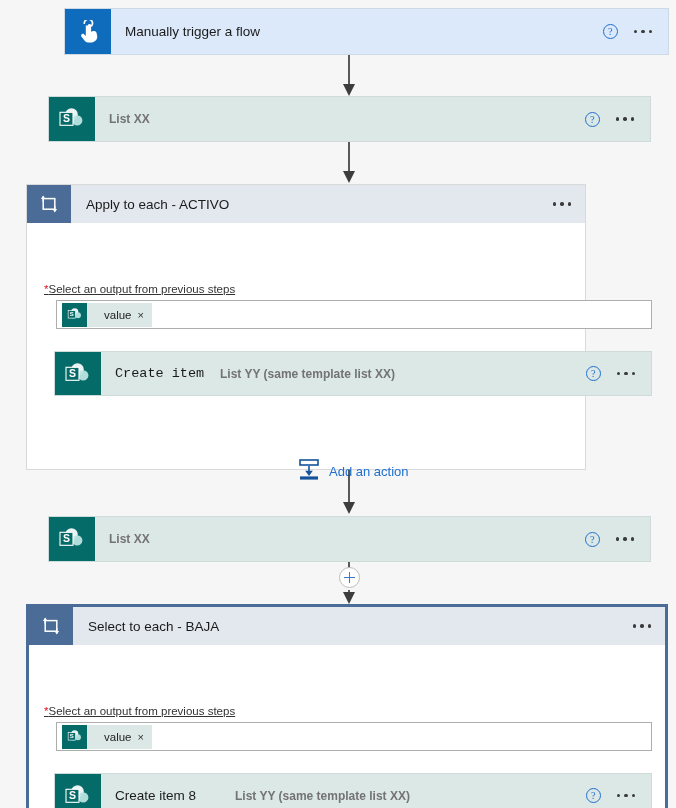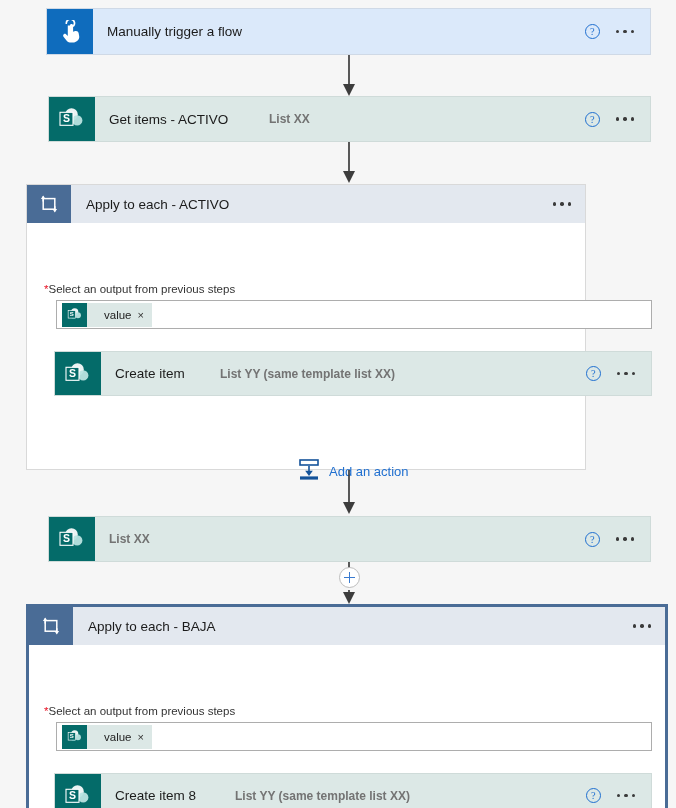--- a/index.html
+++ b/index.html
@@ -131,20 +131,21 @@
   }
   .scope-head .card-tools { padding-right: 14px; }
 
   .scope-body { position: relative; }
 
   .field-label {
     position: absolute;
     font-size: 11.5px;
     color: #333;
     white-space: nowrap;
+    text-decoration: underline;
   }
   .req-star {
     color: #e81123;
     font-size: 11.5px;
   }
 
   .token-box {
     position: absolute;
     box-sizing: border-box;
     background: #fff;
@@ -220,21 +221,21 @@
     position: absolute;
     width: 1.6px; height: 11px;
     background: #3a7bd0;
   }
 </style>
 </head>
 <body>
 
 <div id="canvas">
 
-  <div class="card trigger" style="left:46px; top:8px; width:605px; height:47px;">
+  <div class="card trigger" style="left:64px; top:8px; width:605px; height:47px;">
     <div class="card-icon icon-blue">
       <svg width="21" height="23" viewBox="0 0 21 23" aria-hidden="true">
         <path d="M6.3 3.2a4.1 4.1 0 1 1 7.2 2.7" fill="none" stroke="#fff" stroke-width="1.7" stroke-linecap="round"></path>
         <path d="M9.9 5.6c0-.9.7-1.6 1.6-1.6s1.6.7 1.6 1.6v6.1l2.1-.6c1.6-.5 3.1.4 3.4 1.9l.6 3c.4 2.1-.6 4.2-2.5 5.2l-1.4.7c-.7.4-1.5.6-2.3.6H9.7c-1.1 0-2.1-.5-2.8-1.4l-3.4-4.4c-.6-.8-.5-1.9.3-2.5.7-.5 1.6-.5 2.2.1l1.8 1.7V5.6z" fill="#ffffff"></path>
       </svg>
     </div>
     <div class="card-body">
       <span class="step-title">Manually trigger a flow</span>
     </div>
     <div class="card-tools">
@@ -257,21 +258,20 @@
       <svg width="28" height="26" viewBox="0 0 28 26" aria-hidden="true">
         <circle cx="13.5" cy="8.5" r="6.3" fill="#ffffff" opacity="0.92"></circle>
         <circle cx="19.2" cy="14.4" r="5.2" fill="#b9e3e0" opacity="0.95"></circle>
         <path d="M8.4 14.2a5.6 5.6 0 0 1 5.6 5.6H8.4z" fill="#1fbfbf"></path>
         <rect x="2" y="6.3" width="13" height="13" fill="#046b69"></rect>
         <rect x="2" y="6.3" width="13" height="13" fill="none" stroke="#ffffff" stroke-width="1.1"></rect>
         <text x="8.5" y="16.2" font-family="'Liberation Sans',sans-serif" font-size="10.5" font-weight="bold" fill="#ffffff" text-anchor="middle">S</text>
       </svg>
     </div>
     <div class="card-body">
-      <span class="step-title" style="width:160px;">Get items - ACTIVO</span>
       <span class="annot">List XX</span>
     </div>
     <div class="card-tools">
       <div class="help-ico">?</div>
       <div class="ellip">
           <i></i>
           <i></i>
           <i></i>
         </div>
     </div>
@@ -330,21 +330,21 @@
           <svg width="28" height="26" viewBox="0 0 28 26" aria-hidden="true">
             <circle cx="13.5" cy="8.5" r="6.3" fill="#ffffff" opacity="0.92"></circle>
             <circle cx="19.2" cy="14.4" r="5.2" fill="#b9e3e0" opacity="0.95"></circle>
             <path d="M8.4 14.2a5.6 5.6 0 0 1 5.6 5.6H8.4z" fill="#1fbfbf"></path>
             <rect x="2" y="6.3" width="13" height="13" fill="#046b69"></rect>
             <rect x="2" y="6.3" width="13" height="13" fill="none" stroke="#ffffff" stroke-width="1.1"></rect>
             <text x="8.5" y="16.2" font-family="'Liberation Sans',sans-serif" font-size="10.5" font-weight="bold" fill="#ffffff" text-anchor="middle">S</text>
           </svg>
         </div>
         <div class="card-body">
-          <span class="step-title" style="width:105px;">Create item</span>
+          <span class="step-title" style="width:105px;font-family:Liberation Mono, monospace;">Create item</span>
           <span class="annot">List YY (same template list XX)</span>
         </div>
         <div class="card-tools">
           <div class="help-ico">?</div>
           <div class="ellip">
               <i></i>
               <i></i>
               <i></i>
             </div>
         </div>
@@ -404,21 +404,21 @@
     <div class="scope-head">
       <div class="card-icon icon-loop">
         <svg width="20" height="20" viewBox="0 0 20 20" aria-hidden="true">
           <rect x="4.2" y="4.6" width="11.6" height="10.6" fill="none" stroke="#fff" stroke-width="1.5"></rect>
           <path d="M4.2 7.4 V2.6" stroke="#fff" stroke-width="1.5" fill="none"></path>
           <path d="M4.2 1.4 L1.9 5 L6.5 5 Z" fill="#fff"></path>
           <path d="M15.8 12.2 V17.2" stroke="#fff" stroke-width="1.5" fill="none"></path>
           <path d="M15.8 18.6 L13.5 15 L18.1 15 Z" fill="#fff"></path>
         </svg>
       </div>
-      <div class="scope-title">Apply to each - BAJA</div>
+      <div class="scope-title">Select to each - BAJA</div>
       <div class="card-tools">
         <div class="ellip">
             <i></i>
             <i></i>
             <i></i>
           </div>
       </div>
     </div>
     <div class="scope-body" style="height:170px;">
       <div class="field-label" style="left:15px; top:60px;">

